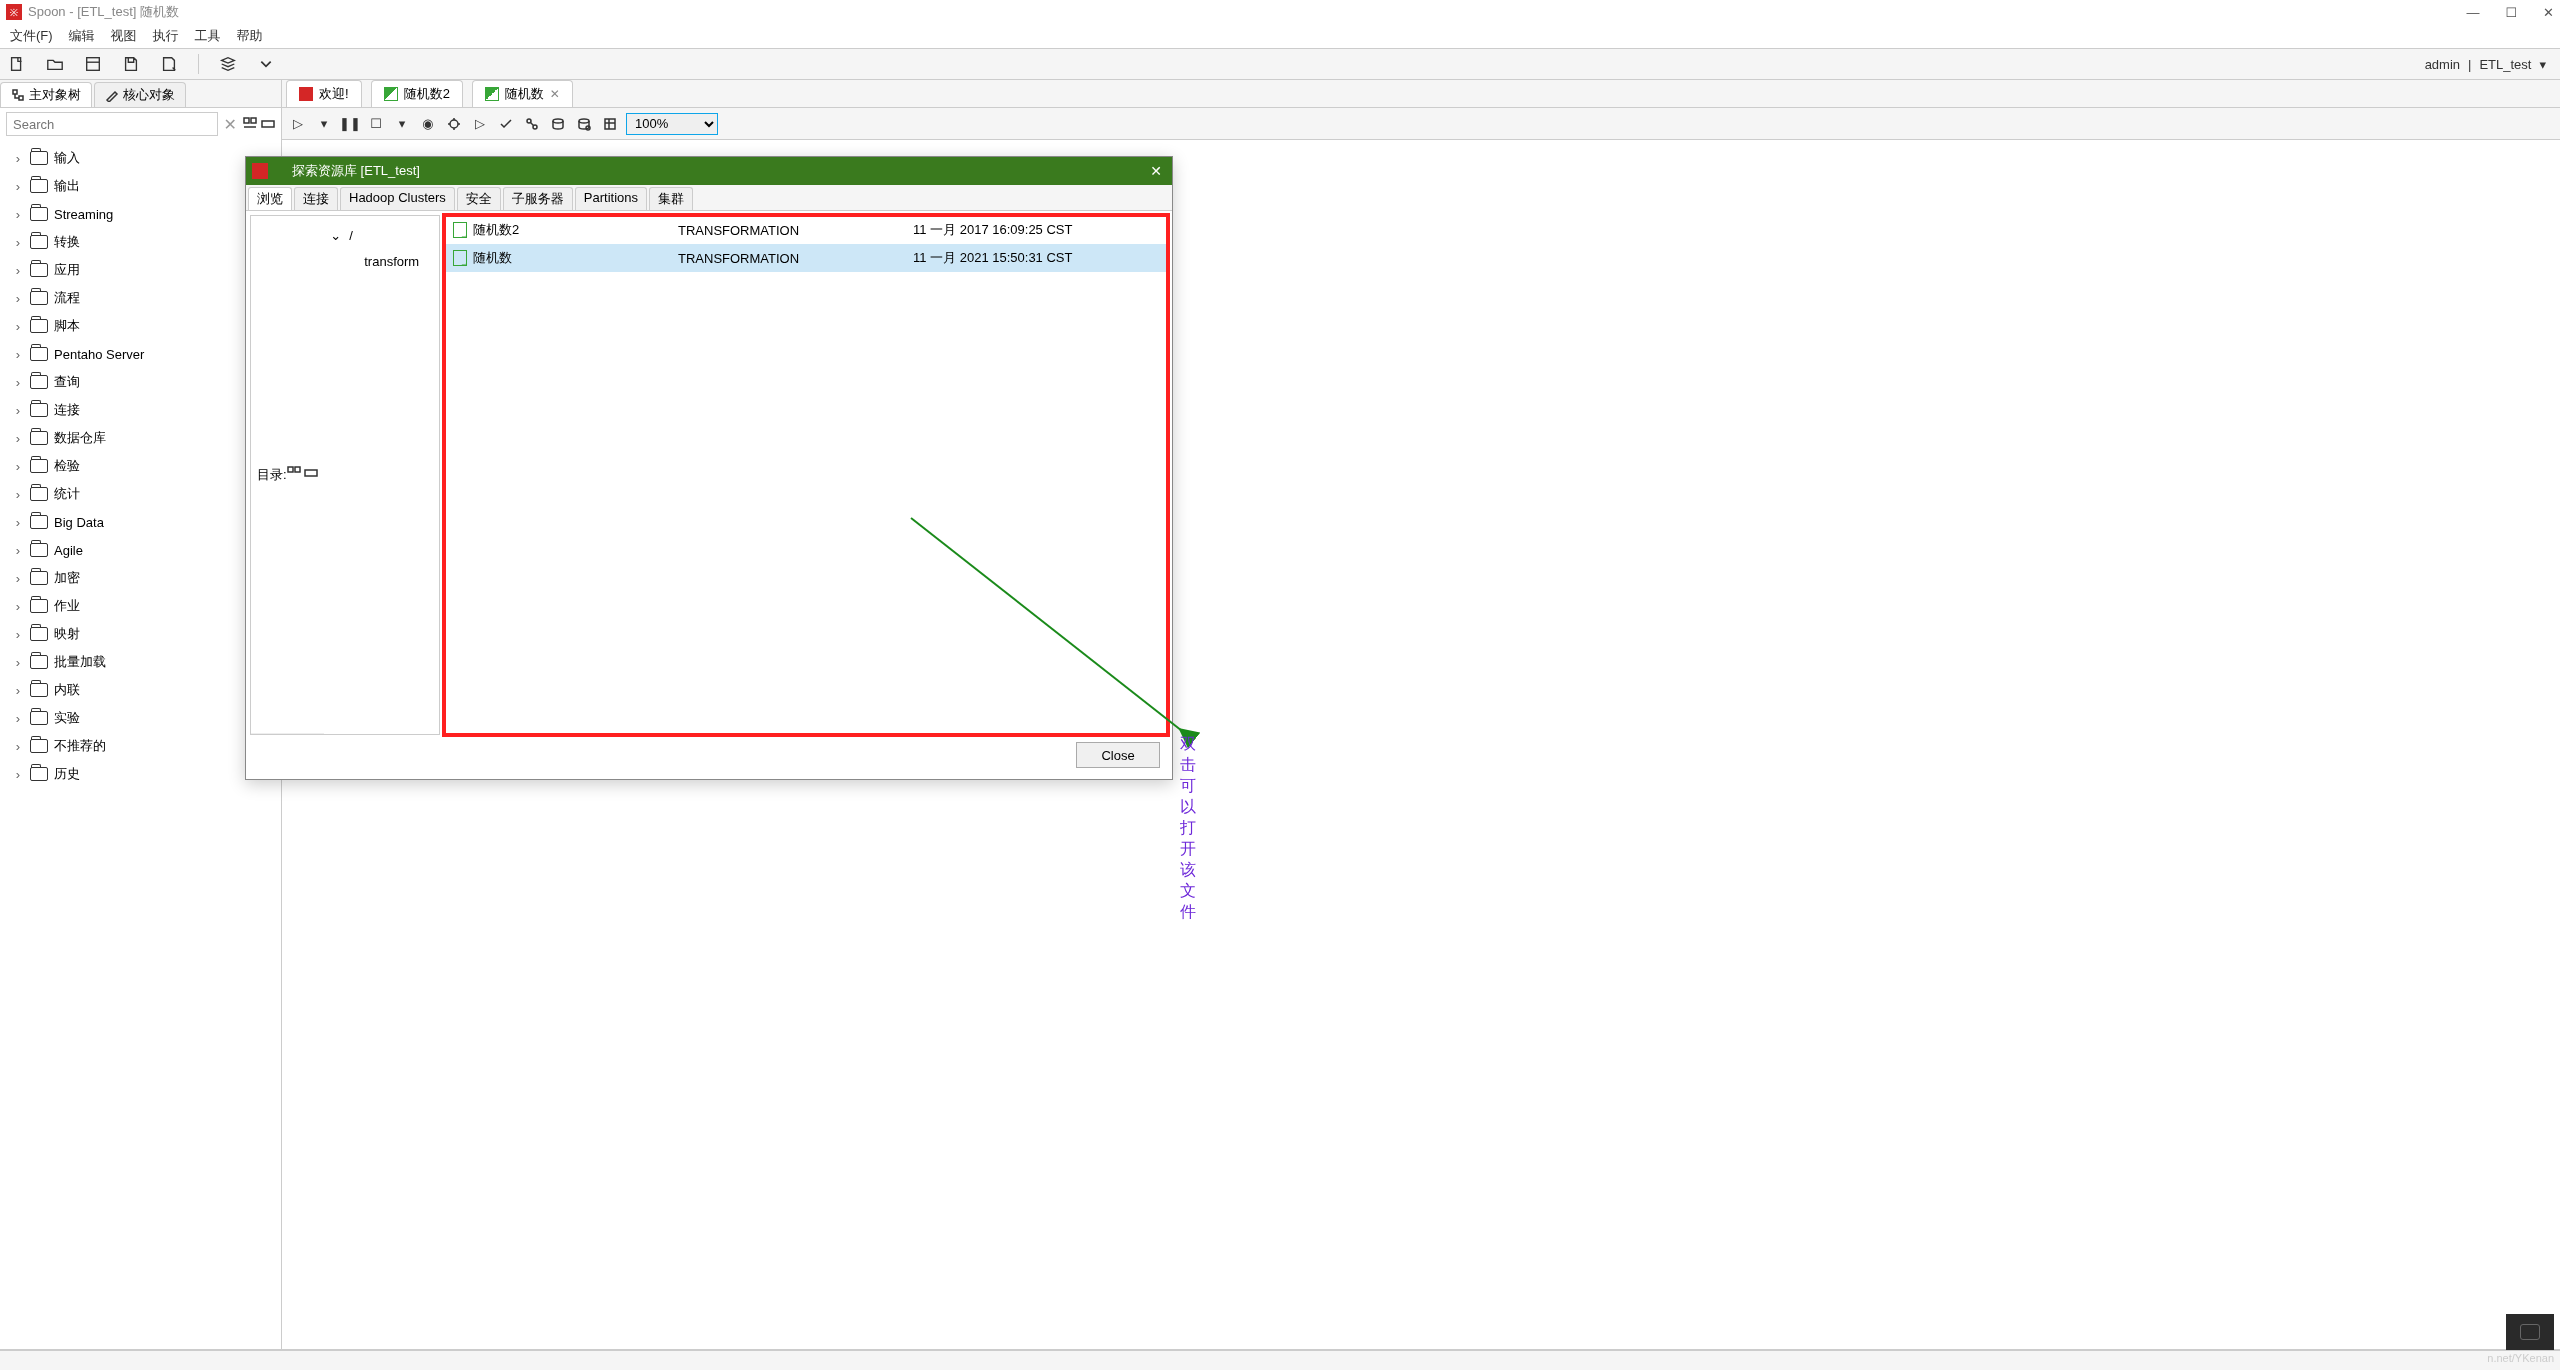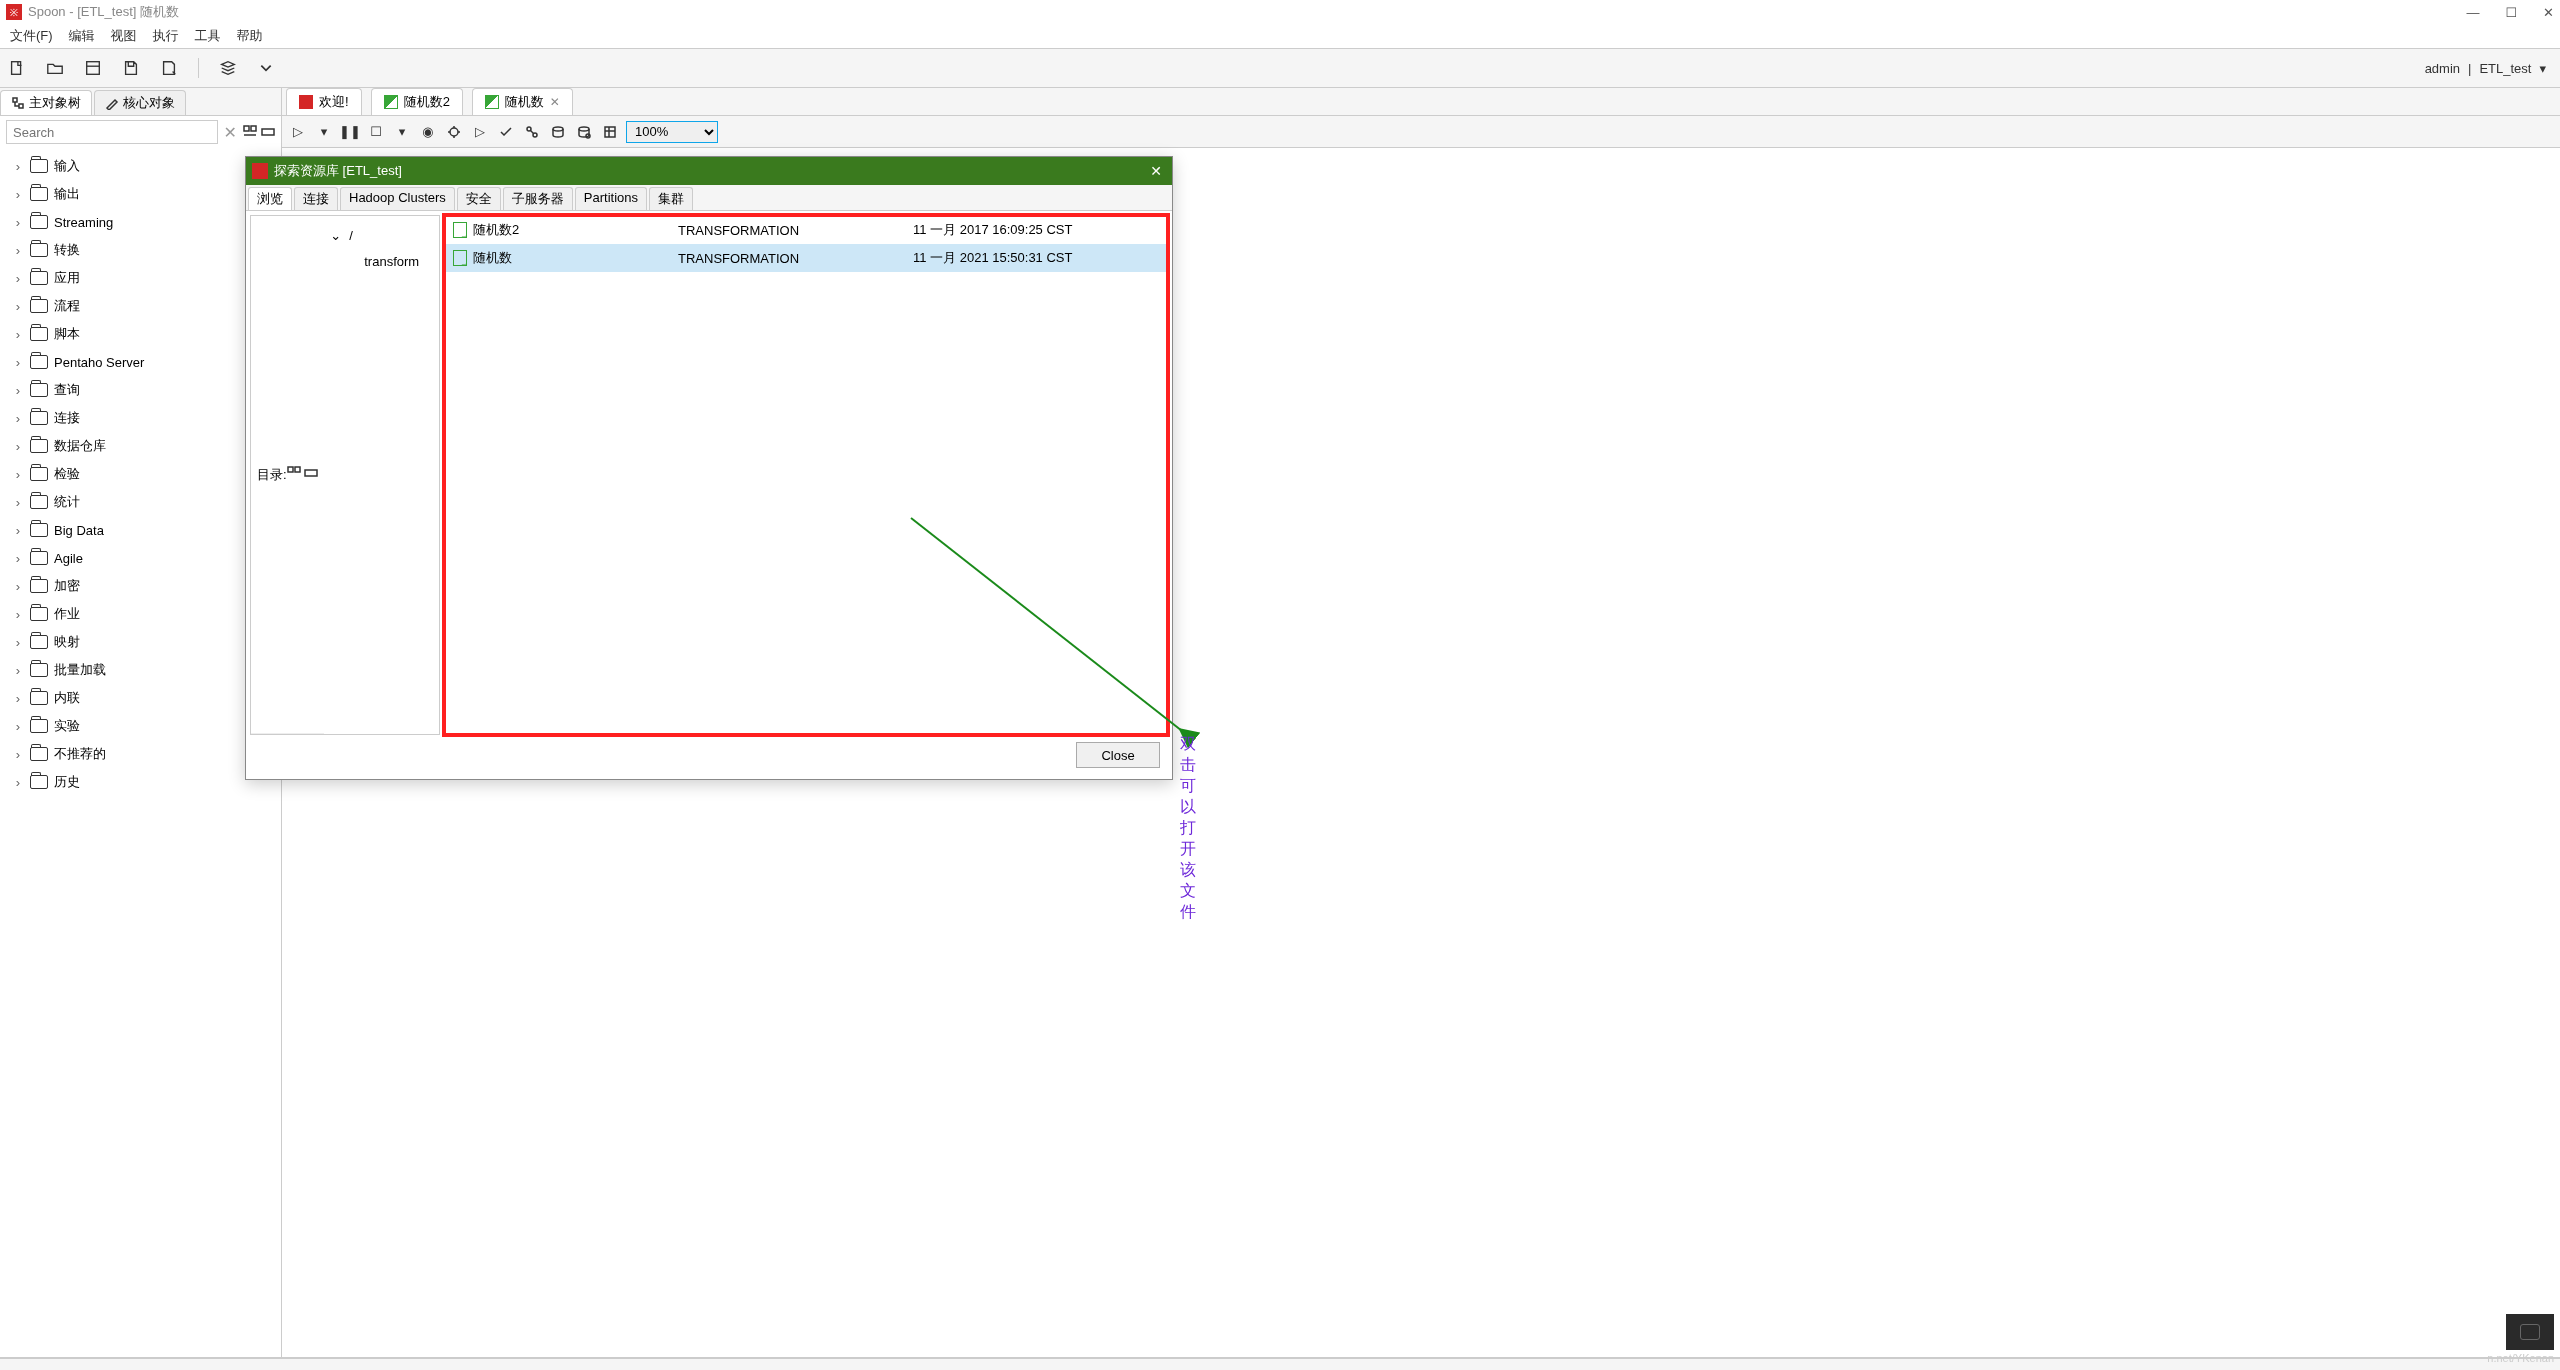--- a/index.html
+++ b/index.html
@@ -9,21 +9,21 @@
 .titlebar { height: 24px; display: flex; align-items: center; padding: 0 6px; color: #888; background: #fff; }
 .titlebar .app-icon { width: 16px; height: 16px; background: #d42626; display: inline-flex; align-items: center; justify-content: center; color: #fff; font-size: 10px; margin-right: 6px; }
 .titlebar .win-controls { margin-left: auto; display: flex; gap: 26px; color: #333; }
 .titlebar .win-controls span { cursor: default; font-size: 13px; color: #555; }
 
 
 .menubar { height: 24px; display: flex; align-items: center; padding: 0 4px; gap: 4px; color: #333; background: #fff; }
 .menubar .menu-item { padding: 2px 6px; cursor: default; }
 
 
-.toolbar { height: 40px; border-top: 1px solid #ccc; border-bottom: 1px solid #ccc; display: flex; align-items: center; padding: 0 6px; gap: 16px; background: #f5f5f5; }
+.toolbar { height: 32px; border-top: 1px solid #ccc; border-bottom: 1px solid #ccc; display: flex; align-items: center; padding: 0 6px; gap: 16px; background: #f5f5f5; }
 .toolbar .tb-btn { width: 22px; height: 22px; display: flex; align-items: center; justify-content: center; cursor: default; }
 .toolbar .sep { width: 1px; height: 20px; background: #ccc; margin: 0 2px; }
 .toolbar .user-info { margin-left: auto; display: flex; align-items: center; gap: 8px; color: #333; padding-right: 8px; }
 
 
 .main { display: flex; height: calc(100% - 24px - 24px - 32px - 20px); border-bottom: 1px solid #ccc; }
 
 
 .left-panel { width: 282px; border-right: 1px solid #ccc; display: flex; flex-direction: column; background: #fff; }
 .panel-tabs { display: flex; height: 28px; background: #f5f5f5; border-bottom: 1px solid #ccc; }
@@ -50,21 +50,21 @@
 .editor-toolbar { height: 32px; border-bottom: 1px solid #ccc; display: flex; align-items: center; padding: 0 6px; gap: 6px; background: #f5f5f5; }
 .editor-toolbar .tb-btn { width: 20px; height: 20px; display: flex; align-items: center; justify-content: center; cursor: default; color: #333; }
 .editor-toolbar select { height: 22px; border: 1px solid #0ea5e9; padding: 0 4px; width: 92px; }
 .canvas { flex: 1; background: #fff; position: relative; }
 
 
 .statusbar { height: 20px; border-top: 1px solid #ccc; background: #f5f5f5; }
 
 
 .dialog { position: absolute; left: 245px; top: 156px; width: 928px; height: 624px; border: 1px solid #888; background: #fff; box-shadow: 0 4px 16px rgba(0,0,0,0.2); display: flex; flex-direction: column; }
-.dialog-title { height: 28px; background: #3a7a1e; color: #fff; display: flex; align-items: center; padding: 0 6px; gap: 6px; }
+.dialog-title { height: 28px; background: #3a7a1e; color: #fff; display: flex; align-items: center; padding: 0 6px; gap: 24px; }
 .dialog-title .app-icon2 { width: 16px; height: 16px; background: #d42626; }
 .dialog-title .dclose { margin-left: auto; cursor: default; font-size: 14px; padding: 0 4px; }
 .dialog-tabs { display: flex; background: #f5f5f5; border-bottom: 1px solid #ccc; height: 26px; padding-top: 2px; }
 .dtab { padding: 2px 8px; border: 1px solid #ccc; border-bottom: none; background: #fff; margin-left: 2px; border-top-left-radius: 3px; border-top-right-radius: 3px; }
 .dtab.inactive { background: #f0f0f0; }
 .dialog-body { flex: 1; display: flex; flex-direction: column; padding: 4px; }
 .dialog-split { flex: 1; display: flex; gap: 4px; }
 .dir-panel { width: 190px; border: 1px solid #ccc; display: flex; flex-direction: row; }
 .dir-header { display: flex; align-items: center; justify-content: space-between; padding: 4px 6px; border-bottom: 1px solid #eee; }
 .dir-tree { flex: 1; padding: 6px; }

